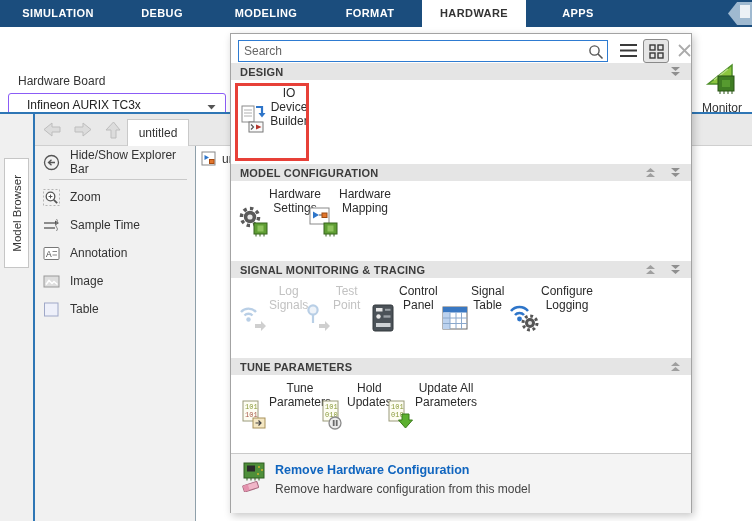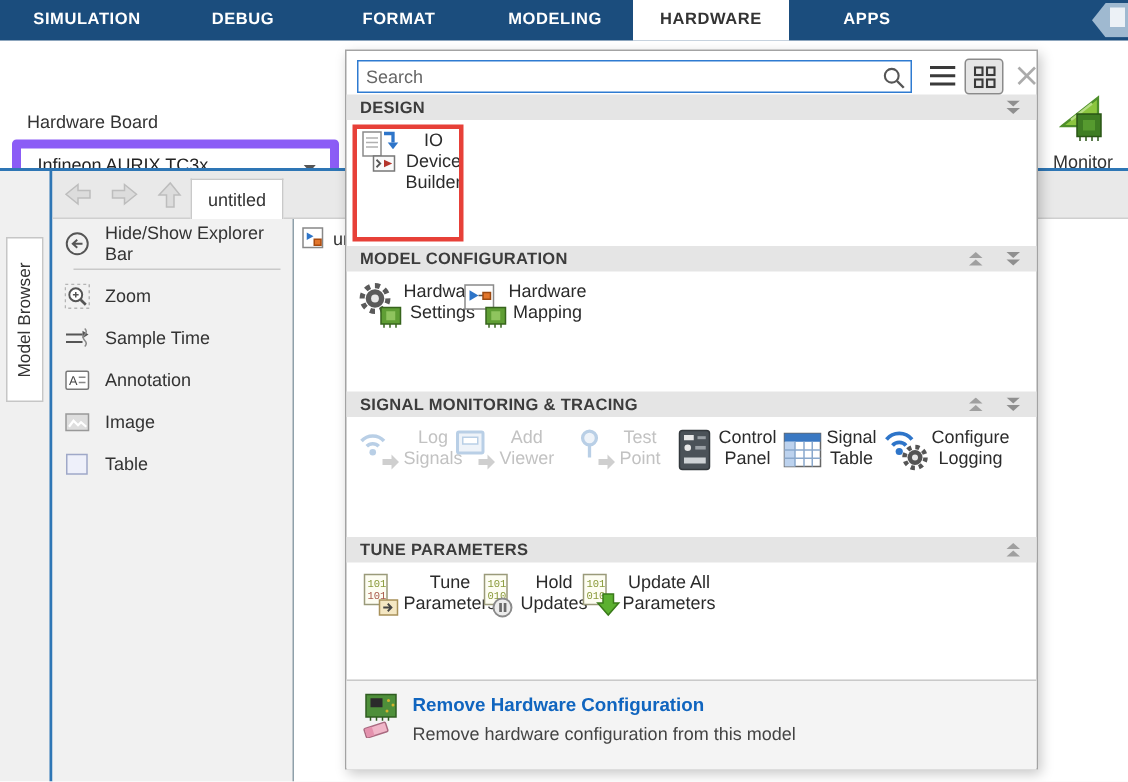--- a/index.html
+++ b/index.html
@@ -10,22 +10,22 @@
   .topbar { position:absolute; left:0; top:0; width:752px; height:27px; background:#1b4d7d; display:flex; padding-left:6px; z-index:5;}
   .tab { width:104px; height:27px; line-height:27px; text-align:center; color:#fff; font-size:11px; font-weight:700; letter-spacing:.4px; cursor:pointer;}
   .tab.active { background:#fff; color:#333; }
   .corner-deco { position:absolute; right:0; top:2px; width:24px; height:23px; background:#9fb9d0;
     clip-path:polygon(0 50%,38% 0,100% 0,100% 100%,38% 100%); }
   .corner-deco .inner { position:absolute; right:2px; top:3px; width:10px; height:13px; background:#ecf1f6; }
 
   
   .ribbon { position:absolute; left:0; top:27px; width:752px; height:85px; background:#fff; }
   .board-label { position:absolute; left:18px; top:47px; font-size:12px; color:#333; }
-  .board-select { position:absolute; left:8px; top:66px; width:218px; height:25px; border:6px solid #8b5cf6; border-radius:3px;
-    font-size:12px; color:#222; line-height:23px; padding-left:11px; background:#fff; cursor:pointer;}
+  .board-select { position:absolute; left:8px; top:66px; width:218px; height:25px; border:1px solid #8b5cf6; border-radius:3px;
+    font-size:12px; color:#222; line-height:23px; padding-left:18px; background:#fff; cursor:pointer;}
   .board-select .caret { position:absolute; right:9px; top:10px; }
   .group-label { position:absolute; left:0; top:99px; width:230px; text-align:center; font-size:11px; color:#717171; }
   .clipped-label { position:absolute; left:693px; top:99px; font-size:11px; color:#717171; }
   .monitor-tune { position:absolute; left:692px; top:33px; width:80px; height:76px; cursor:pointer; text-align:center;}
   .mt-icon { position:absolute; left:12px; top:3px; width:36px; height:33px; }
   .mt-label { position:absolute; left:0; top:40px; width:60px; font-size:12px; color:#333; line-height:16px; white-space:pre-line; }
   .accent-line { position:absolute; left:0; top:112px; width:752px; height:2px; background:#2e76b5; }
 
   
   .editor-bg { position:absolute; left:0; top:114px; width:752px; height:407px; background:#f0f0f0; }
@@ -54,39 +54,39 @@
   .sr-ic { position:absolute; cursor:pointer; }
   .grid-btn { position:absolute; left:412px; top:5px; width:26px; height:24px; border:1px solid #8a8a8a; border-radius:3px;
     background:#e6e6e6; display:flex; align-items:center; justify-content:center; cursor:pointer;}
   .sec-header { height:17px; background:#e5e5e5; display:flex; align-items:center; padding:0 9px; font-size:11px; font-weight:700;
     color:#3c3c3c; letter-spacing:.2px; }
   .sec-header .sp { margin-left:auto; }
   .chev { margin-left:12px; cursor:pointer; display:inline-flex; }
   .gal { display:flex; align-items:flex-start; padding:6px 0 0 6px; position:relative; }
   .gal.design { height:84px; } .gal.mc { height:80px; } .gal.sig { height:80px; } .gal.tune { height:78px; }
   .gitem { display:flex; flex-direction:row; align-items:flex-start; cursor:pointer; }
-  .gicon { width:32px; height:32px; margin-bottom:1px; }
+  .gicon { width:32px; height:32px; margin-bottom:1px;margin-top:18px; }
   .glabel { font-size:12px; line-height:14px; text-align:center; color:#2b2b2b; white-space:pre-line; }
   .gitem.disabled { cursor:default; }
   .gitem.disabled .glabel { color:#c2c2c2; }
   .red-box { position:absolute; left:4px; top:3px; width:74px; height:78px; border:3px solid #e74038; pointer-events:none; }
   .pfooter { position:relative; height:60px; background:#f4f4f4; border-top:1px solid #c9c9c9; cursor:pointer;}
   .pf-icon { position:absolute; left:10px; top:8px; width:26px; height:30px; }
   .pf-title { position:absolute; left:44px; top:9px; font-size:12.5px; font-weight:700; color:#1065bf; }
   .pf-desc { position:absolute; left:44px; top:28px; font-size:12px; color:#444; }
   svg { display:block; }
 </style>
 </head>
 <body>
 
 <div class="topbar">
   <div class="tab">SIMULATION</div>
   <div class="tab">DEBUG</div>
+  <div class="tab">MODELING</div>
   <div class="tab">FORMAT</div>
-  <div class="tab">MODELING</div>
   <div class="tab active">HARDWARE</div>
   <div class="tab">APPS</div>
   <div class="corner-deco">
       <div class="inner"></div>
     </div>
 </div>
 
 <div class="ribbon">
   <div class="board-label">Hardware Board</div>
   <div class="board-select">
@@ -362,31 +362,20 @@
       <span class="gicon">
         <svg width="32" height="32" viewBox="0 0 32 32">
           <path d="M4 10 a10 10 0 0 1 15 0" fill="none" stroke="#b9cfe6" stroke-width="2.3"></path>
           <path d="M7.5 13.5 a5.5 5.5 0 0 1 8 0" fill="none" stroke="#b9cfe6" stroke-width="2.3"></path>
           <circle cx="11.5" cy="17.5" r="2.2" fill="#b9cfe6"></circle>
           <polygon points="18,22 24,22 24,19 29,24 24,29 24,26 18,26" fill="#cfcfcf"></polygon>
         </svg>
       </span>
       <span class="glabel">Log
 Signals</span>
-    </div>
-    <div class="gitem disabled" style="width:80px">
-      <span class="gicon">
-        <svg width="32" height="32" viewBox="0 0 32 32">
-          <rect x="4" y="4" width="17" height="14" rx="1" fill="#eef3f9" stroke="#b9cfe6" stroke-width="2"></rect>
-          <rect x="7.5" y="7.5" width="10" height="4.5" fill="#fff" stroke="#b9cfe6"></rect>
-          <polygon points="18,22 24,22 24,19 29,24 24,29 24,26 18,26" fill="#cfcfcf"></polygon>
-        </svg>
-      </span>
-      <span class="glabel">Add
-Viewer</span>
     </div>
     <div class="gitem disabled" style="width:66px">
       <span class="gicon">
         <svg width="32" height="32" viewBox="0 0 32 32">
           <circle cx="12" cy="8" r="4.6" fill="#eef3f9" stroke="#b9cfe6" stroke-width="2.2"></circle>
           <line x1="12" y1="12.8" x2="12" y2="21" stroke="#b9cfe6" stroke-width="2.2"></line>
           <polygon points="18,22 24,22 24,19 29,24 24,29 24,26 18,26" fill="#cfcfcf"></polygon>
         </svg>
       </span>
       <span class="glabel">Test

